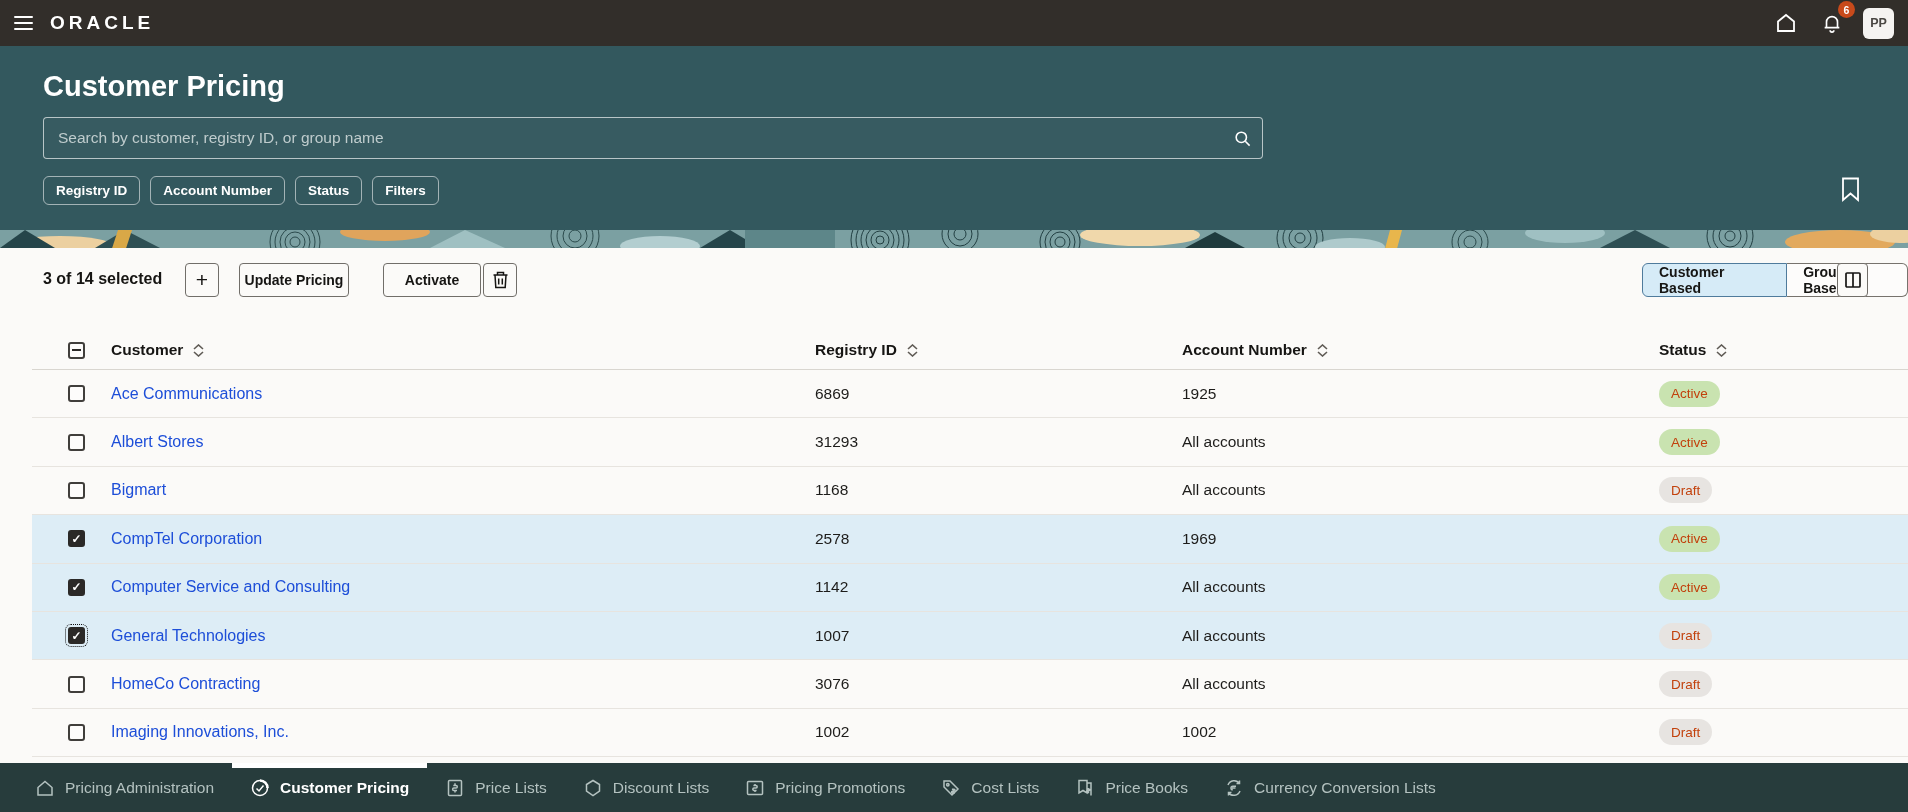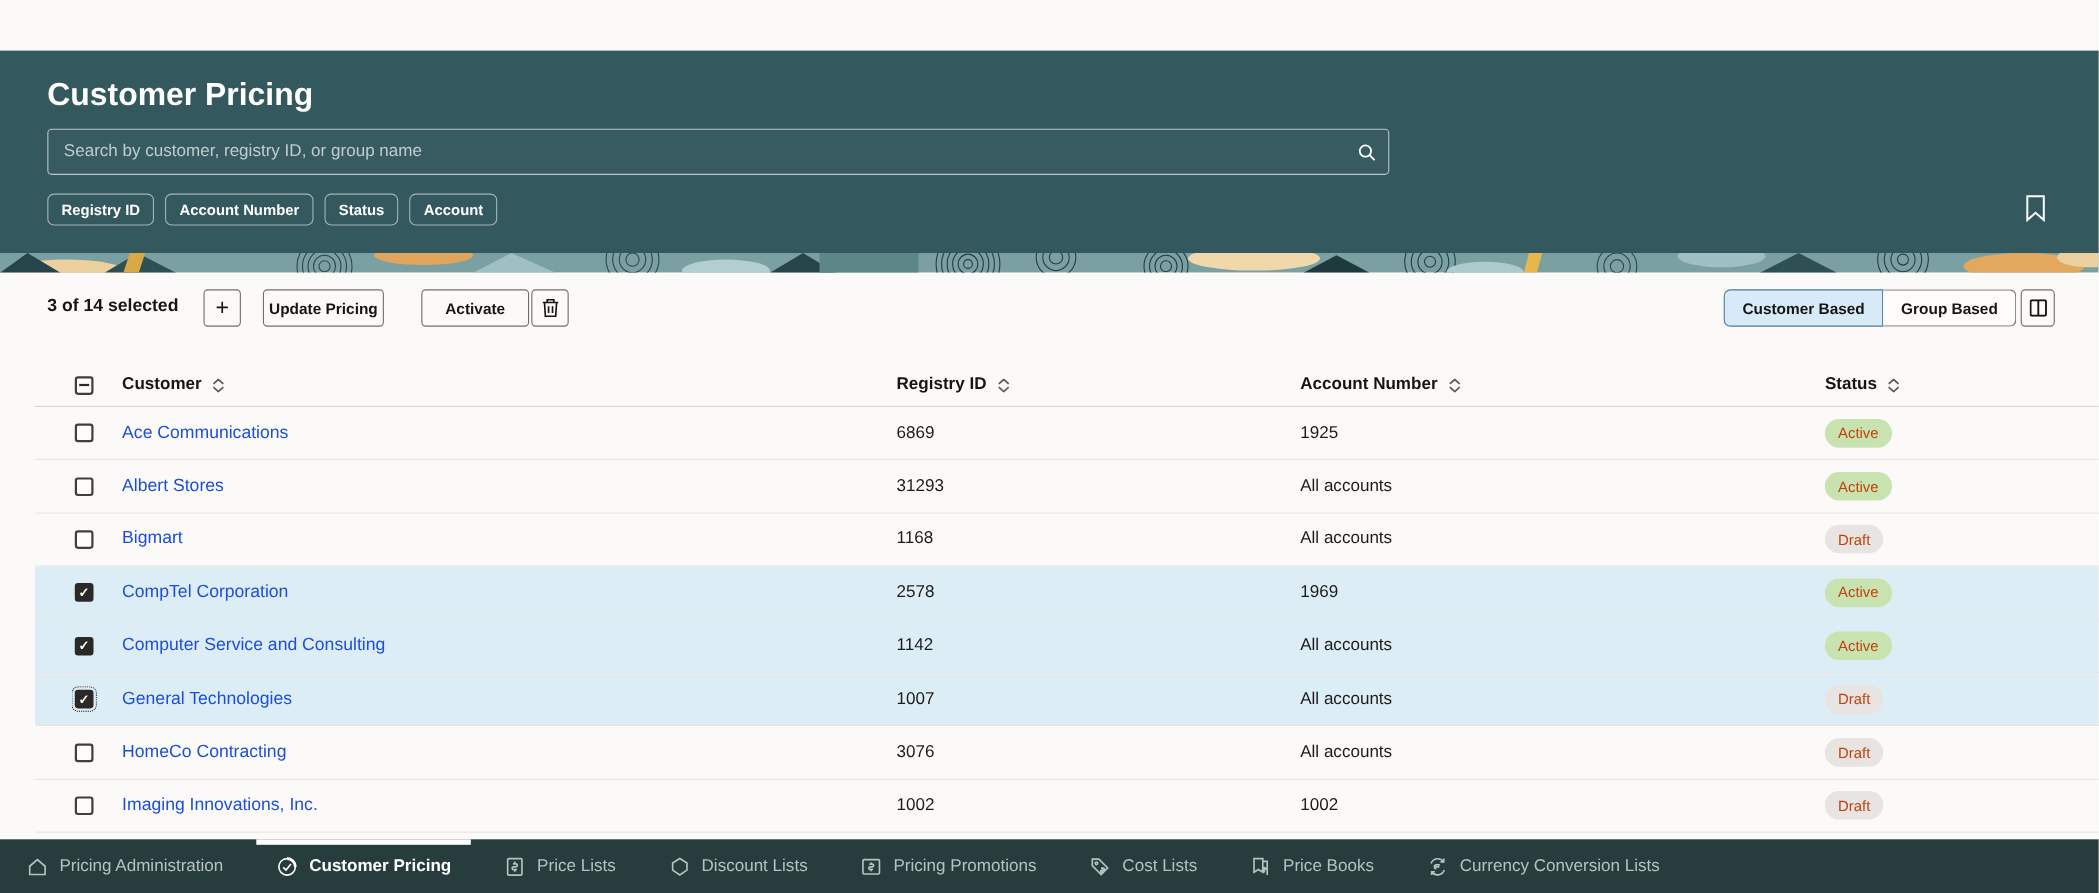--- a/index.html
+++ b/index.html
@@ -43,21 +43,21 @@
   
   .toolbar { position:absolute; top:263px; left:0; width:100%; height:34px; }
   .sel-summary { position:absolute; left:43px; top:7px; font-size:16px; font-weight:700; color:#161513; }
   .btn { position:absolute; top:0; height:34px; background:#fbfaf8; border:1px solid #716e69; border-radius:4px;
          font-size:14px; font-weight:700; color:#161513; display:flex; align-items:center; justify-content:center;
          cursor:pointer; font-family:"Liberation Sans", sans-serif; }
   .btn-plus { left:185px; width:34px; font-size:21px; font-weight:400; }
   .btn-update { left:239px; width:110px; }
   .btn-activate { left:383px; width:98px; }
   .btn-trash { left:483px; width:34px; }
-  .segmented { position:absolute; left:1567px; top:0; height:34px; display:flex; border-radius:6px; }
+  .segmented { position:absolute; left:1642px; top:0; height:34px; display:flex; border-radius:6px; }
   .seg { height:34px; display:flex; align-items:center; justify-content:center; font-size:14px; font-weight:700;
          color:#161513; cursor:pointer; padding:0 16px; border:1px solid #77736d; background:#fdfcfb; }
   .seg.selected { background:#d6ebf7; border:1px solid #4f7b9c; }
   .seg:first-child { border-radius:6px 0 0 6px; }
   .seg:last-child { border-radius:0 6px 6px 0; border-left:none; }
   .btn-panel { left:1837px; width:31px; }
 
   
   .table { position:absolute; top:331px; left:0; width:1908px;padding-left:32px; }
   .trow { position:relative; display:grid; grid-template-columns:79px 704px 367px 477px auto; align-items:center; }
@@ -75,49 +75,74 @@
   .cb.focused { outline:1px dotted #111; outline-offset:2px; }
   .cust-link { font-size:16px; color:#1d4ed8; cursor:pointer; }
   .cell-txt { font-size:15.5px; color:#1d1c1a; }
   .pill { display:inline-flex; align-items:center; height:26px; padding:0 12px; border-radius:13px;
           font-size:13.5px; color:#c2410c; }
   .pill.green { background:#c9e3b0; }
   .pill.gray { background:#e7e4e1; }
 
   
   .bottomnav { position:absolute; left:0; top:763px; width:100%; height:49px; background:#273c3c;
-               display:flex; align-items:flex-start; padding-left:6px;gap:12px; }
+               display:flex; align-items:flex-start; padding-left:17px; }
   .nav-item { position:relative; height:49px; display:flex; align-items:center; gap:10px; padding:0 18px;
               color:#b4c2c0; font-size:15.5px; cursor:pointer; white-space:nowrap; }
   .nav-item.active { color:#fff; font-weight:700; }
   .nav-item.active::before { content:""; position:absolute; top:0; left:0; right:0; height:5px; background:#fff; }
   .nav-item svg { flex:0 0 auto; }
 </style>
 </head>
 <body>
 
 <div class="page">
 
+  <header class="topbar">
+    <div class="hamburger">
+      <span class="lines">
+          <i></i>
+          <i></i>
+          <i></i>
+        </span>
+    </div>
+    <div class="brand">ORACLE</div>
+    <div class="topbar-right">
+      <div class="icon-btn">
+        <svg width="24" height="24" viewBox="0 0 24 24" fill="none" stroke="#fff" stroke-width="1.8">
+            <path d="M4 10.5 L12 4 L20 10.5 V20 H4 Z"></path>
+          </svg>
+      </div>
+      <div class="icon-btn">
+        <svg width="22" height="22" viewBox="0 0 24 24" fill="none" stroke="#fff" stroke-width="1.8">
+            <path d="M6 17 V11 a6 6 0 0 1 12 0 V17 M4 17 H20"></path>
+            <path d="M10 20 a2 2 0 0 0 4 0"></path>
+          </svg>
+        <span class="badge-count">6</span>
+      </div>
+      <div class="avatar">PP</div>
+    </div>
+  </header>
 
   <section class="hero">
     <h1 class="hero-title">Customer Pricing</h1>
     <div class="searchbox">
       <input type="text" placeholder="Search by customer, registry ID, or group name" style="">
       <span class="search-ic">
         <svg width="19" height="19" viewBox="0 0 24 24" fill="none" stroke="#fff" stroke-width="2">
             <circle cx="10.5" cy="10.5" r="6.5"></circle>
             <path d="M15.5 15.5 L21 21"></path>
           </svg>
       </span>
     </div>
     <div class="chips">
         <div class="chip">Registry ID</div>
         <div class="chip">Account Number</div>
         <div class="chip">Status</div>
-        <div class="chip">Account</div>
+        <div class="chip">Filters</div>
       </div>
     <div class="bookmark">
       <svg width="19" height="25" viewBox="0 0 19 25" fill="none" stroke="#fff" stroke-width="1.8">
           <path d="M2 1.5 H17 V23 L9.5 16.5 L2 23 Z"></path>
         </svg>
     </div>
   </section>
 
   <div class="band">
     <svg viewBox="0 0 1908 18" preserveAspectRatio="none">

